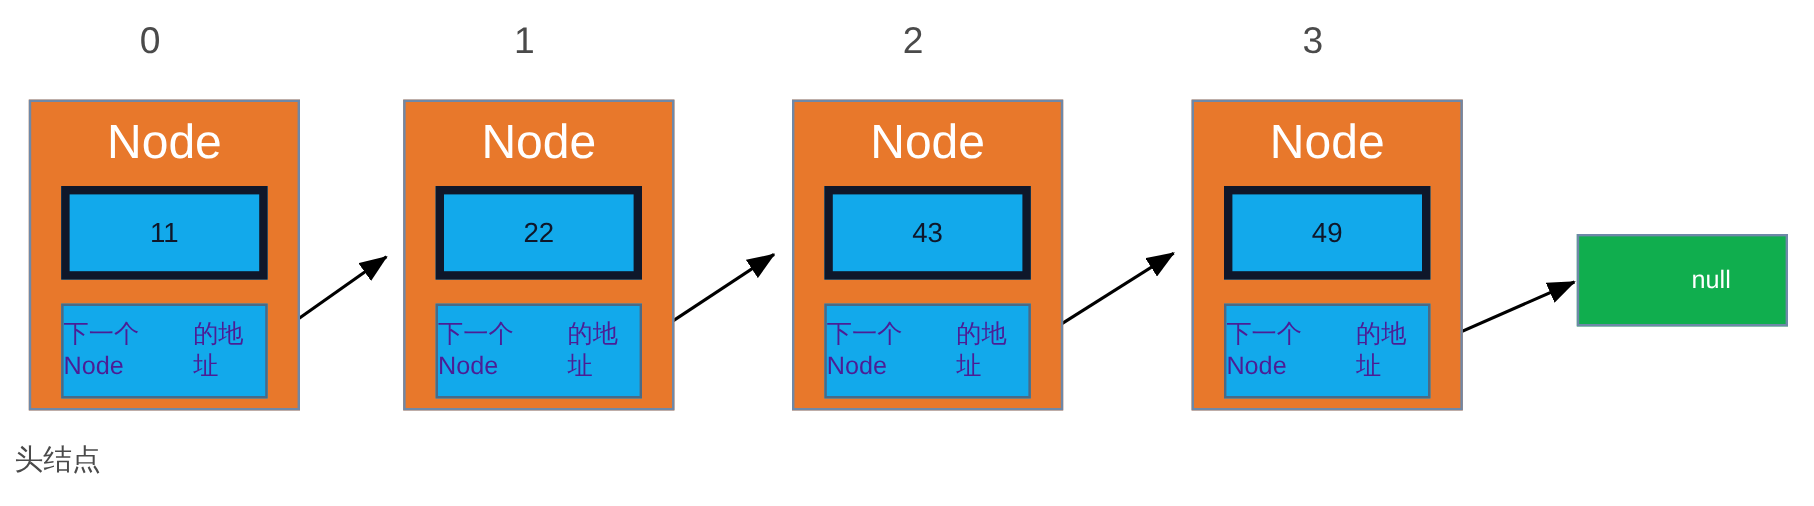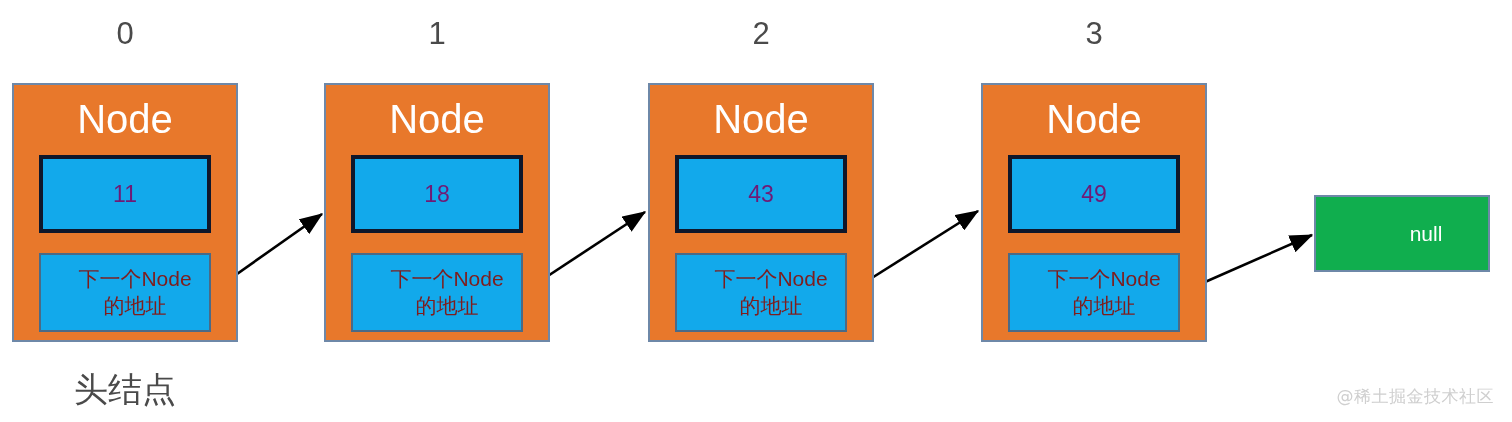--- a/index.html
+++ b/index.html
@@ -33,69 +33,69 @@
 
   
   .node-box {
     position: absolute;
     top: 83px;
     width: 226px;
     height: 259px;
     background: #E8782B;
     border: 2px solid #6E88A8;
     box-sizing: border-box;
+    margin-left: 12px;
   }
   .node-title {
     position: absolute;
     top: 14px;
     left: 0;
     width: 100%;
     text-align: center;
     font-size: 40px;
     line-height: 1;
     color: #ffffff;
     font-family: "Liberation Sans", "DejaVu Sans", sans-serif;
     user-select: none;
   }
   .node-value {
     position: absolute;
     left: 25px;
     right: 25px;
     top: 70px;
     height: 78px;
     background: #12A9EB;
-    border: 4px solid #0f172a;
+    border: 7px solid #0f172a;
     box-sizing: border-box;
     display: flex;
     align-items: center;
     justify-content: center;
     font-size: 23px;
-    color: #701a75;
+    color: #0f172a;
     font-family: "Liberation Sans", "DejaVu Sans", sans-serif;
     user-select: none;
   }
   .node-next {
     position: absolute;
     left: 25px;
     right: 25px;
     top: 168px;
     height: 79px;
     background: #12A9EB;
     border: 2px solid #4A6A86;
     box-sizing: border-box;
     display: flex;
-    flex-direction: column;
+    flex-direction: row;
     align-items: center;
     justify-content: center;
     font-size: 21px;
     line-height: 1.28;
-    color: #7f1d1d;
-    font-family: "Liberation Sans", "DejaVu Sans", sans-serif;
-    user-select: none;
-    padding-left: 20px;
+    color: #4c1d95;
+    font-family: "Liberation Sans", "DejaVu Sans", sans-serif;
+    user-select: none;
   }
 
   
   .null-box {
     position: absolute;
     left: 1314px;
     top: 195px;
     width: 176px;
     height: 77px;
     background: #10AE4E;
@@ -109,22 +109,22 @@
     font-family: "Liberation Sans", "DejaVu Sans", sans-serif;
     user-select: none;
     padding-left: 48px;
   }
 
   
   .caption {
     position: absolute;
     top: 372px;
     width: 226px;
-    text-align: center;
-    font-size: 34px;
+    text-align: left;
+    font-size: 24px;
     color: #4a4a4a;
     font-family: "Liberation Sans", "DejaVu Sans", sans-serif;
     line-height: 1;
     user-select: none;
   }
 
   
   #arrow-layer {
     position: absolute;
     left: 0;
@@ -174,21 +174,21 @@
     <div class="node-title">Node</div>
     <div class="node-value">11</div>
     <div class="node-next">
       <span>下一个Node</span>
       <span>的地址</span>
     </div>
   </div>
 
   <div class="node-box" style="left:324px">
     <div class="node-title">Node</div>
-    <div class="node-value">18</div>
+    <div class="node-value">22</div>
     <div class="node-next">
       <span>下一个Node</span>
       <span>的地址</span>
     </div>
   </div>
 
   <div class="node-box" style="left:648px">
     <div class="node-title">Node</div>
     <div class="node-value">43</div>
     <div class="node-next">
@@ -203,15 +203,14 @@
     <div class="node-next">
       <span>下一个Node</span>
       <span>的地址</span>
     </div>
   </div>
 
   <div class="null-box">null</div>
 
   <div class="caption" style="left:12px">头结点</div>
 
-  <div class="watermark">@稀土掘金技术社区</div>
 
 </div>
 
 </body></html>

